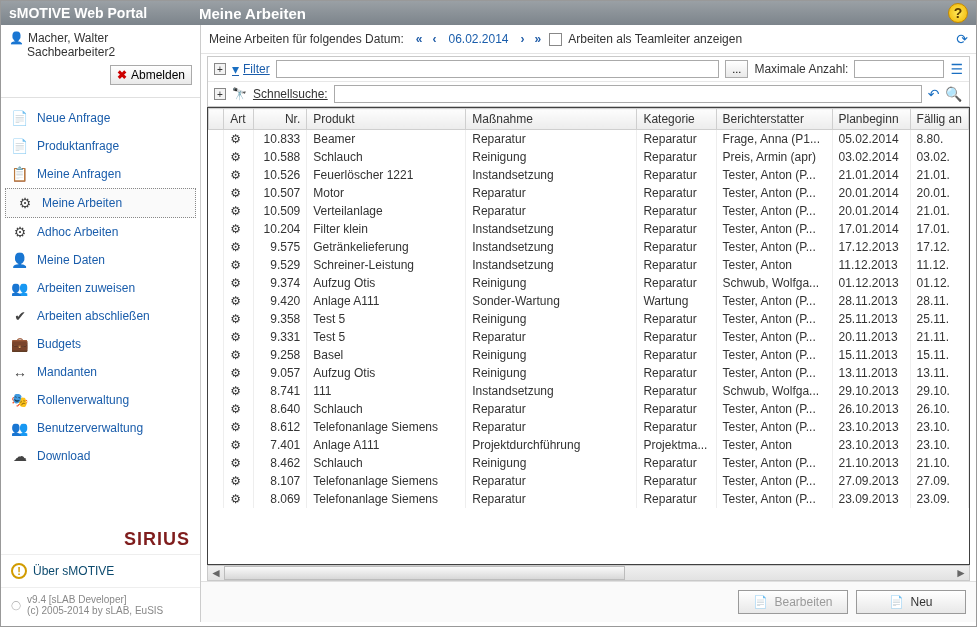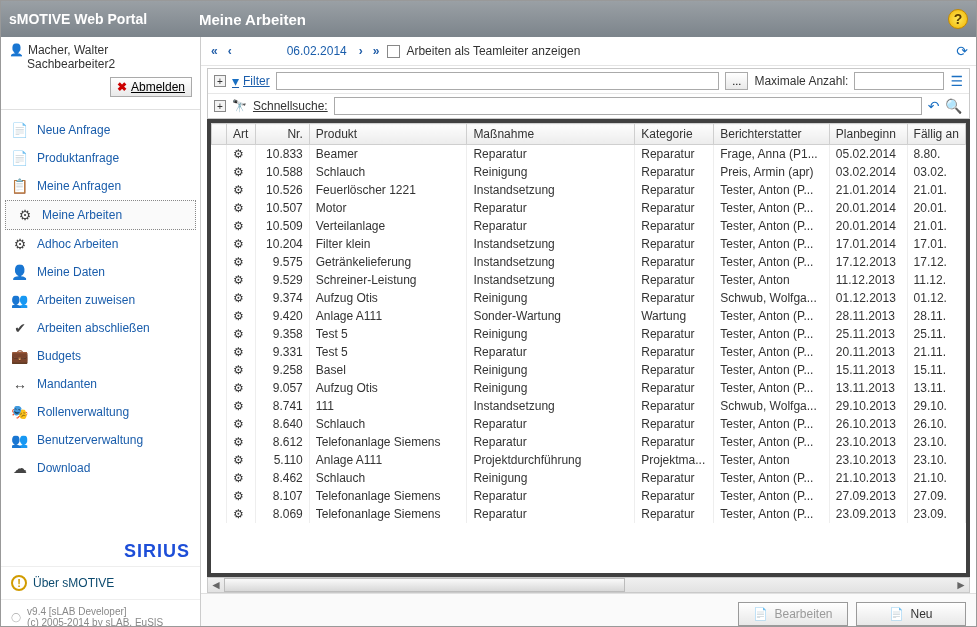--- a/index.html
+++ b/index.html
@@ -1,55 +1,55 @@
 <!DOCTYPE html>
 <html><head>
 <meta charset="utf-8">
 <style>
   * { box-sizing: border-box; margin:0; padding:0; }
   body { font-family: Arial, sans-serif; font-size:12px; color:#333; background:#fff; width:977px; height:627px; overflow:hidden; border:1px solid #999; }
   a { color:#0c4a6e; text-decoration:none; }
-  .topbar { background:linear-gradient(#9aa0a5,#7c848b); color:#fff; height:36px; display:flex; align-items:center; padding:8px 8px; font-size:14px; }
+  .topbar { background:linear-gradient(#9aa0a5,#7c848b); color:#fff; height:24px; display:flex; align-items:center; padding:8px 8px; font-size:14px; }
   .topbar .brand { font-weight:bold; flex:0 0 190px; }
   .topbar .title { font-weight:bold; flex:1; font-size:15px; }
   .topbar .datetime { font-weight:bold; margin-right:10px; }
   .help-icon { width:20px; height:20px; border-radius:50%; background:radial-gradient(circle,#ffe85a,#f0b400); display:flex; align-items:center; justify-content:center; color:#5a3b00; font-weight:bold; cursor:pointer; border:1px solid #c48900; }
   .container { display:flex; height:calc(100% - 28px); }
   .sidebar { width:200px; border-right:1px solid #ccc; display:flex; flex-direction:column; background:#fff; }
   .userbox { padding:6px 8px; border-bottom:1px solid #e0e0e0; }
   .userline { display:flex; align-items:center; gap:4px; }
   .logout-btn { margin:6px 0; float:right; background:linear-gradient(#fff,#e9e9e9); border:1px solid #aaa; padding:2px 6px; cursor:pointer; font-size:12px; }
   .logout-btn::before { content:"✖"; color:#c00; margin-right:4px; font-weight:bold; }
   .nav { padding:6px 0; flex:1; overflow:auto; }
   .nav-item { display:flex; align-items:center; gap:8px; padding:5px 10px; cursor:pointer; color:#1a5dab; }
   .nav-item.active { border:1px dotted #888; background:#fafafa; margin:0 4px; }
   .nav-item .nico { width:18px; height:18px; display:inline-flex; align-items:center; justify-content:center; font-size:14px; color:#444; }
-  .sirius-logo { color:#1d4ed8; font-weight:bold; font-size:18px; text-align:right; padding:4px 10px; letter-spacing:1px; }
+  .sirius-logo { color:#7f1d1d; font-weight:bold; font-size:18px; text-align:right; padding:4px 10px; letter-spacing:1px; }
   .about { padding:8px 10px; border-top:1px solid #eee; }
   .about .qicon { display:inline-flex; width:16px;height:16px;border:2px solid #d19b00;border-radius:50%; color:#d19b00; font-weight:bold; align-items:center; justify-content:center; margin-right:6px; font-size:11px; }
   .footer-ver { padding:6px 10px; color:#888; font-size:10px; border-top:1px solid #eee; display:flex; gap:6px; align-items:center;}
   .main { flex:1; display:flex; flex-direction:column; min-width:0; }
   .datebar { display:flex; align-items:center; gap:6px; padding:6px 8px; border-bottom:1px solid #e4e4e4; }
   .datebar .lbl { margin-right:4px; }
   .nav-chev { color:#225ea8; cursor:pointer; font-weight:bold; padding:0 2px; }
-  .datelink { color:#1a5dab; padding:0 4px;margin-left:43px; }
+  .datelink { color:#1a5dab; padding:0 4px; }
   .checkbox { width:13px;height:13px;border:1px solid #888; display:inline-block; background:#fff; vertical-align:middle; }
   .refresh-icon { margin-left:auto; color:#1a6fc2; cursor:pointer; font-size:14px; }
   .filterbox { border:1px solid #c9c9c9; margin:2px 6px 0; }
   .filterrow { display:flex; align-items:center; gap:6px; padding:3px 6px; border-bottom:1px solid #e7e7e7; }
   .plusminus { width:12px;height:12px;border:1px solid #888; font-size:10px; display:inline-flex; align-items:center; justify-content:center; cursor:pointer; background:#f3f3f3; }
   .filterlabel { color:#1a5dab; text-decoration:underline; cursor:pointer; display:flex; align-items:center; gap:4px;}
   .filterinput { flex:1; border:1px solid #aaa; height:18px; padding:0 4px; font-size:12px; }
   .smallbtn { border:1px solid #aaa; background:linear-gradient(#fff,#e9e9e9); height:18px; padding:0 6px; cursor:pointer; font-size:11px;}
   .maxlbl { white-space:nowrap; }
   .maxinput { width:90px; border:1px solid #aaa; height:18px; padding:0 4px;}
   .funnel { color:#1a6fc2; font-size:14px; cursor:pointer; }
   .undoicn { color:#1a6fc2; cursor:pointer; font-size:14px;}
   .searchicn { cursor:pointer; font-size:14px;}
-  .tablewrap { flex:1; overflow:auto; border:4px solid #404040; margin:0 6px; position:relative; }
+  .tablewrap { flex:1; overflow:auto; border:1px solid #404040; margin:0 6px; position:relative; }
   table { border-collapse:collapse; width:100%; font-size:12px; }
   thead th { background:linear-gradient(#fdfdfd,#ececec); border:1px solid #cfcfcf; padding:3px 6px; text-align:left; font-weight:normal; position:sticky; top:0; white-space:nowrap;}
   tbody td { padding:2px 6px; border-right:1px solid #eee; white-space:nowrap; overflow:hidden; text-overflow:ellipsis; }
   .gear { font-size:12px; color:#333; }
   .col-art{width:30px;} .col-nr{width:55px;text-align:right;} .col-prod{width:167px;} .col-mass{width:190px;} .col-kat{width:80px;} .col-ber{width:118px;} .col-plan{width:80px;} .col-fal{width:55px;}
   .hscroll { height:16px; background:linear-gradient(#f0f0f0,#e2e2e2); border:1px solid #c9c9c9; margin:0 6px; display:flex; align-items:center;}
   .hscroll .arrow{width:16px;text-align:center;color:#666;}
   .hscroll .track{flex:1;position:relative;height:100%;}
   .hscroll .thumb{position:absolute;left:0;width:55%;height:100%;background:linear-gradient(#fafafa,#d8d8d8);border:1px solid #bcbcbc;}
   .countbar { border:1px solid #c9c9c9; margin:2px 6px; padding:3px 6px; background:#fff;}
@@ -69,21 +69,21 @@
 
 <div class="container">
   <div class="sidebar">
     <div class="userbox">
       <div class="userline">
           <span>👤</span> 
           <span>Macher, Walter</span>
         </div>
       <div style="padding-left:18px">Sachbearbeiter2</div>
       <div style="text-align:right; clear:both;">
-        <button class="logout-btn"><span style="text-decoration:underline">Abmelden</span></button>
+        <button class="logout-btn"><span style="">Abmelden</span></button>
       </div>
       <div style="clear:both"></div>
     </div>
     <div class="nav" id="nav">
         <div class="nav-item">
           <span class="nico">📄</span>
           <span>Neue Anfrage</span>
         </div>
         <div class="nav-item">
           <span class="nico">📄</span>
@@ -140,20 +140,21 @@
       <span style="font-size:9px;color:#aaa;">◯</span>
       <div>
         <div>v9.4 [sLAB Developer]</div>
         <div>(c) 2005-2014 by sLAB, EuSIS</div>
       </div>
     </div>
   </div>
 
   <div class="main">
     <div class="datebar">
+      <span class="lbl">Meine Arbeiten für folgendes Datum:</span>
       <span class="nav-chev">«</span>
       <span class="nav-chev">‹</span>
       <a class="datelink">06.02.2014</a>
       <span class="nav-chev">›</span>
       <span class="nav-chev">»</span>
       <span class="checkbox"></span>
       <span>Arbeiten als Teamleiter anzeigen</span>
       <span class="refresh-icon">⟳</span>
     </div>
 
@@ -379,21 +380,21 @@
               <td class="col-prod">Telefonanlage Siemens</td>
               <td class="col-mass">Reparatur</td>
               <td class="col-kat">Reparatur</td>
               <td class="col-ber">Tester, Anton (P...</td>
               <td class="col-plan">23.10.2013</td>
               <td class="col-fal">23.10.</td>
             </tr>
             <tr>
               <td></td>
               <td class="col-art"><span class="gear">⚙</span></td>
-              <td class="col-nr">5.110</td>
+              <td class="col-nr">7.401</td>
               <td class="col-prod">Anlage A111</td>
               <td class="col-mass">Projektdurchführung</td>
               <td class="col-kat">Projektma...</td>
               <td class="col-ber">Tester, Anton</td>
               <td class="col-plan">23.10.2013</td>
               <td class="col-fal">23.10.</td>
             </tr>
             <tr>
               <td></td>
               <td class="col-art"><span class="gear">⚙</span></td>

